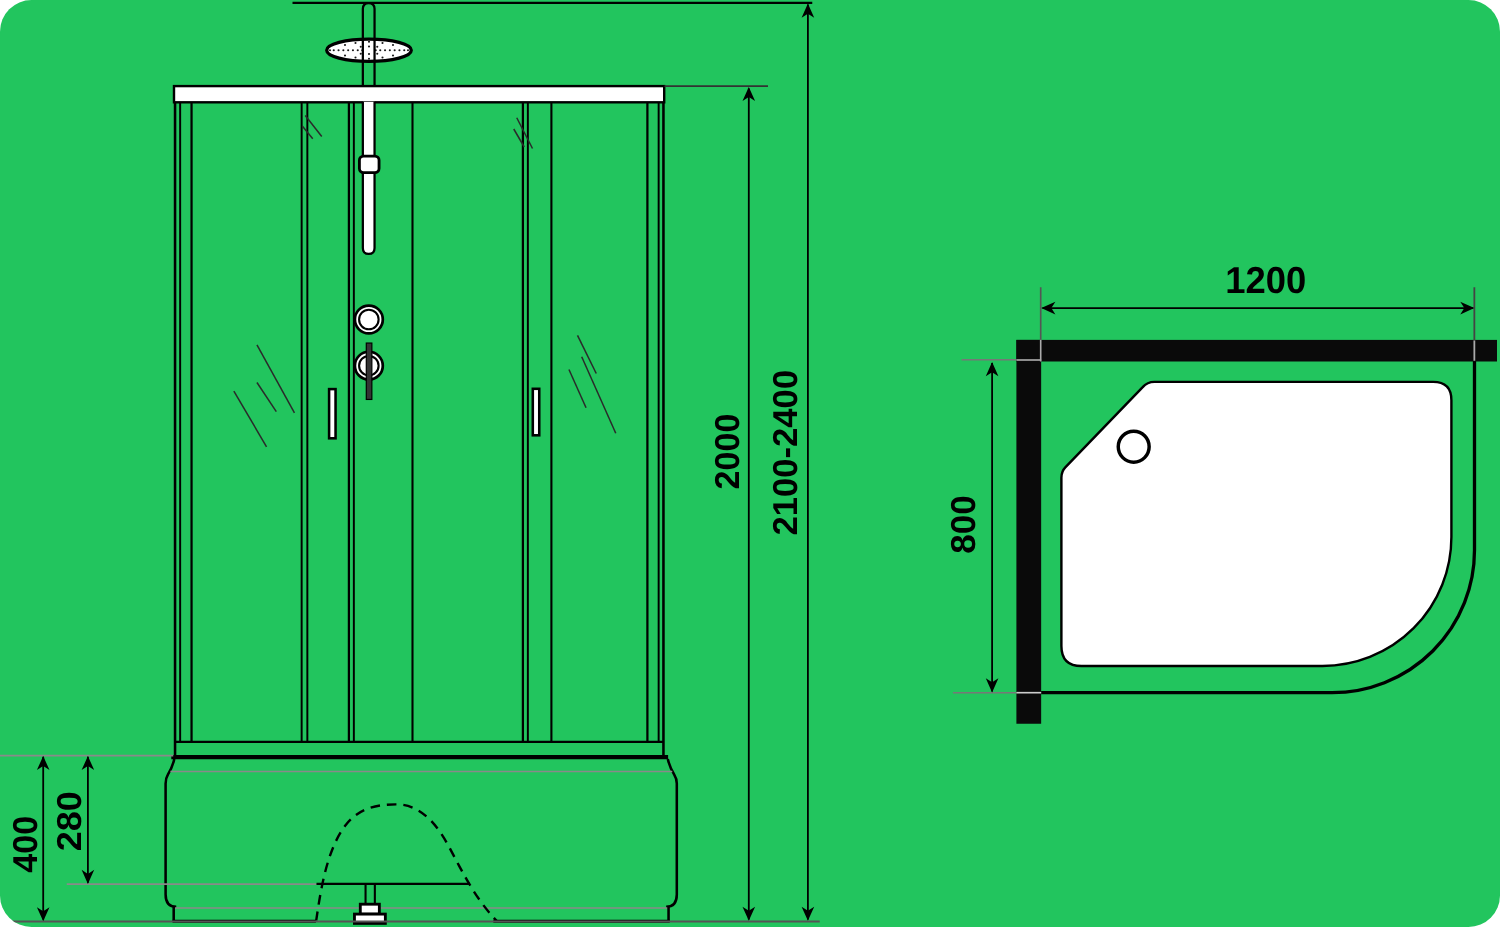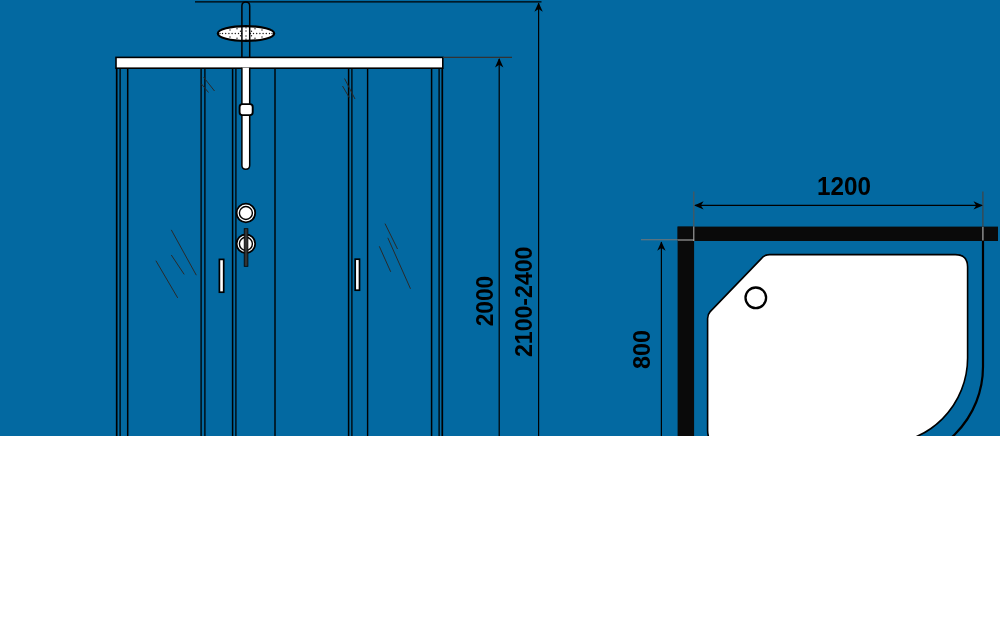--- a/index.html
+++ b/index.html
@@ -1,16 +1,16 @@
 <!DOCTYPE html>
 <html><head>
 <meta charset="utf-8">
 <style>
 html,body{margin:0;padding:0;background:#fff;}
-#c{position:relative;width:1000px;height:436px;background:#0369a1;overflow:hidden;}
+#c{position:relative;width:1000px;height:618px;background:#22c55e;overflow:hidden;border-radius:21px;}
 svg{display:block;}
 text{font-family:"Liberation Sans",sans-serif;font-weight:bold;fill:#000;}
 </style>
 </head>
 <body>
 
 <div id="c">
 <svg width="1000" height="618" viewBox="0 0 1000 618">
 
 <line x1="195" y1="1.9" x2="541.5" y2="1.9" stroke="#000" stroke-width="1.4"></line>

